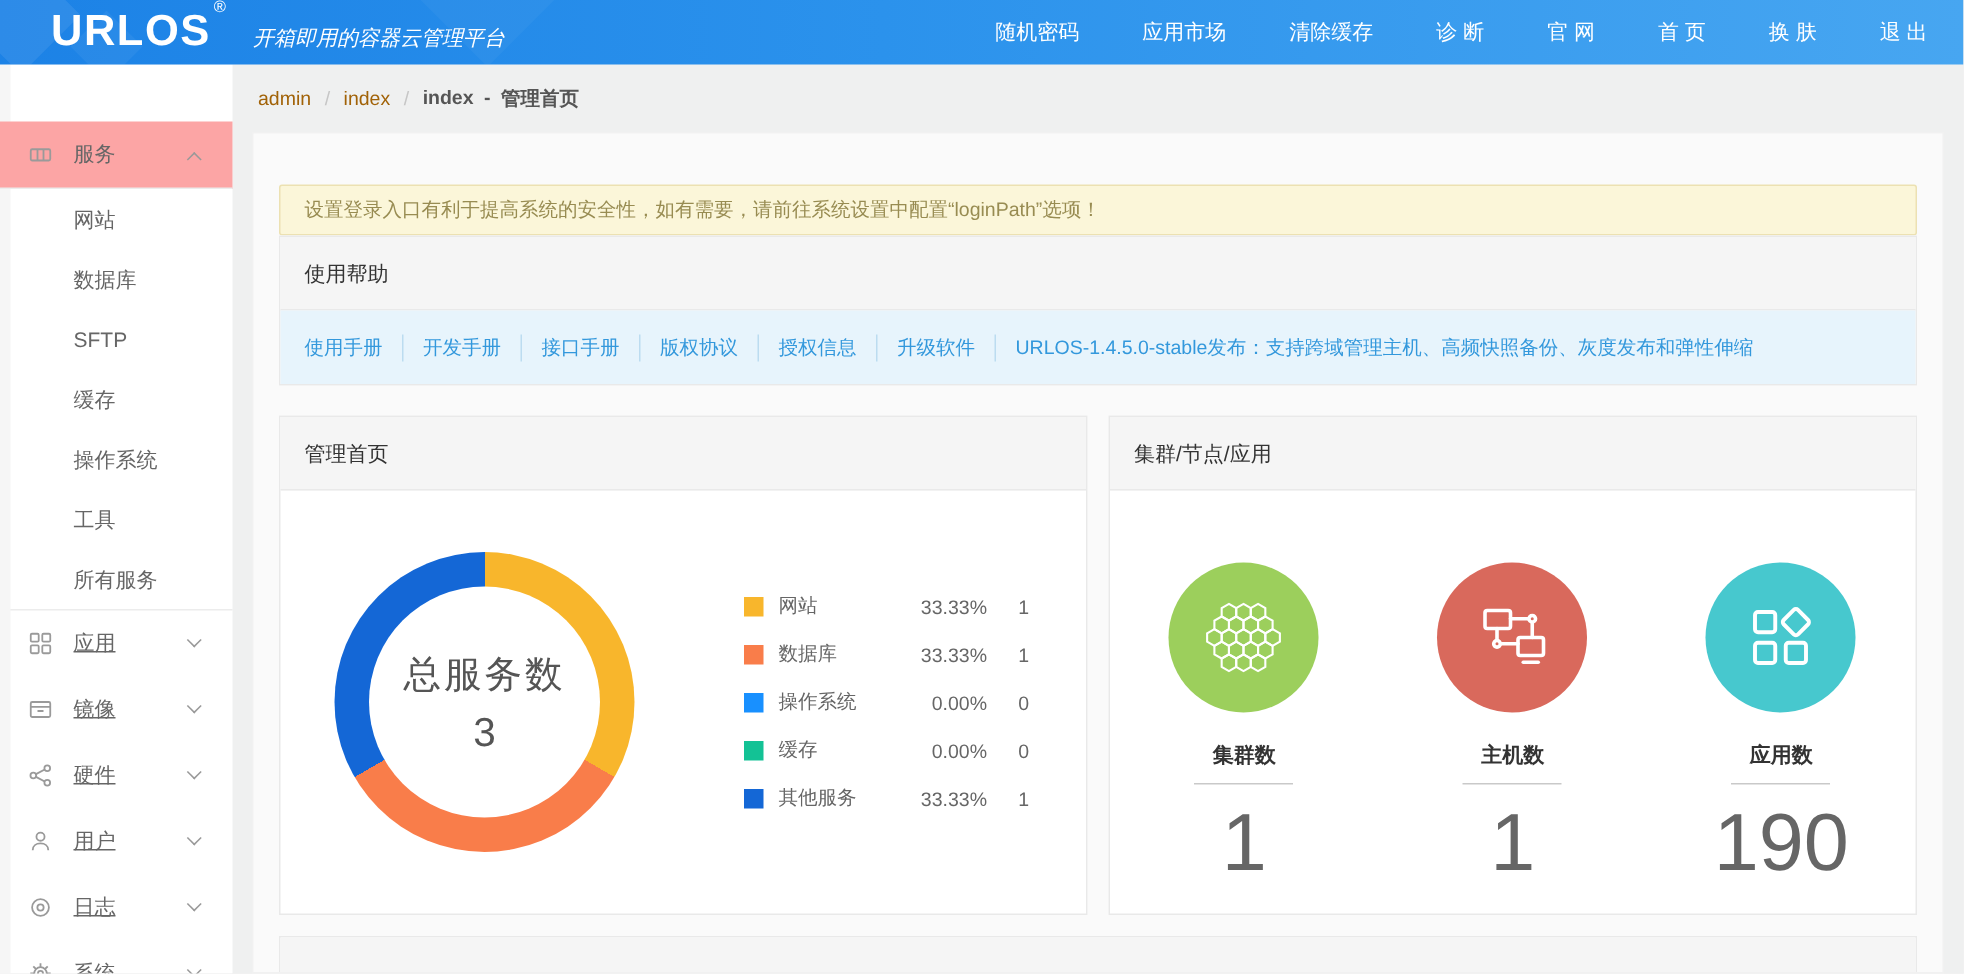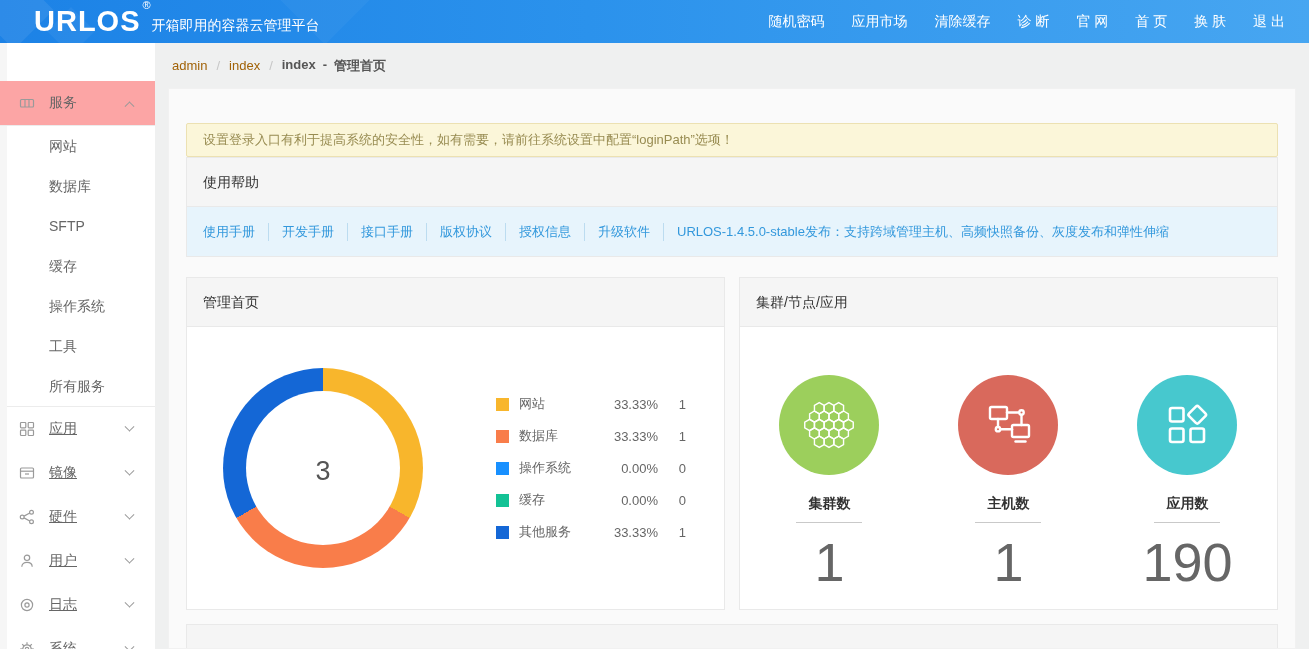--- a/index.html
+++ b/index.html
@@ -10,22 +10,22 @@
   
   .hdr { height:43px; flex:none; display:flex; align-items:center; color:#fff;
     background:linear-gradient(90deg,#1c82e6 0%,#2b92ec 45%,#47a6f1 100%);
     position:relative; overflow:hidden; z-index:5; }
   .hdr .dia { position:absolute; background:rgba(255,255,255,.08); transform:rotate(45deg); }
   .dia.d1 { width:56px; height:56px; left:-14px; top:-18px; }
   .dia.d2 { width:34px; height:34px; left:54px; top:14px; background:rgba(255,255,255,.05); }
   .dia.d3 { width:70px; height:70px; left:290px; top:-40px; background:rgba(255,255,255,.04); }
   .logo { font-size:29px; font-weight:700; letter-spacing:1px; margin-left:34px; position:relative; cursor:pointer; }
   .logo sup { font-size:11px; font-weight:400; position:relative; top:-11px; margin-left:2px; }
-  .tagline { font-size:14px; position:relative; top:4px; }
-  .topnav { margin-left:auto; display:flex; gap:27px; padding-right:24px; font-size:14px; position:relative; }
+  .tagline { font-size:14px; margin-left:17px; position:relative; top:4px;font-style:italic; }
+  .topnav { margin-left:auto; display:flex; gap:42px; padding-right:24px; font-size:14px; position:relative; }
   .topnav a { color:#fff; text-decoration:none; cursor:pointer; white-space:nowrap; }
 
   
   .body-row { flex:1; display:flex; min-height:0; }
 
   
   .sidebar { width:155px; flex:none; background:#fff; font-size:14px; color:#666; position:relative; }
   .sidebar::before { content:""; position:absolute; left:0; top:0; bottom:0; width:7px; background:#f6f6f6; }
   .side-section { height:45px; display:flex; align-items:center; padding-left:19px; cursor:pointer; position:relative; }
   .side-section.active { background:#fca5a5; border-bottom:1px solid #ececec;margin-top:38px; }
@@ -249,20 +249,21 @@
           </div>
         </section>
 
         <div class="two-col">
 
           <section class="panel col">
             <div class="panel-hd">管理首页</div>
             <div class="panel-bd chart-bd">
               <div class="donut" style="background: conic-gradient(rgb(248, 182, 44) 0%, rgb(248, 182, 44) 33.33%, rgb(249, 125, 74) 33.33%, rgb(249, 125, 74) 66.66%, rgb(24, 144, 255) 66.66%, rgb(24, 144, 255) 66.66%, rgb(19, 194, 149) 66.66%, rgb(19, 194, 149) 66.66%, rgb(20, 103, 214) 66.66%, rgb(20, 103, 214) 99.99%);">
                 <div class="hole">
+                  <div class="c-label">总服务数</div>
                   <div class="c-value">3</div>
                 </div>
               </div>
               <div class="legend">
                 <div class="lrow">
                   <span class="sw" style="background: rgb(248, 182, 44);"></span>
                   <span class="lname">网站</span>
                   <span class="lpct">33.33%</span>
                   <span class="lcnt">1</span>
                 </div>

